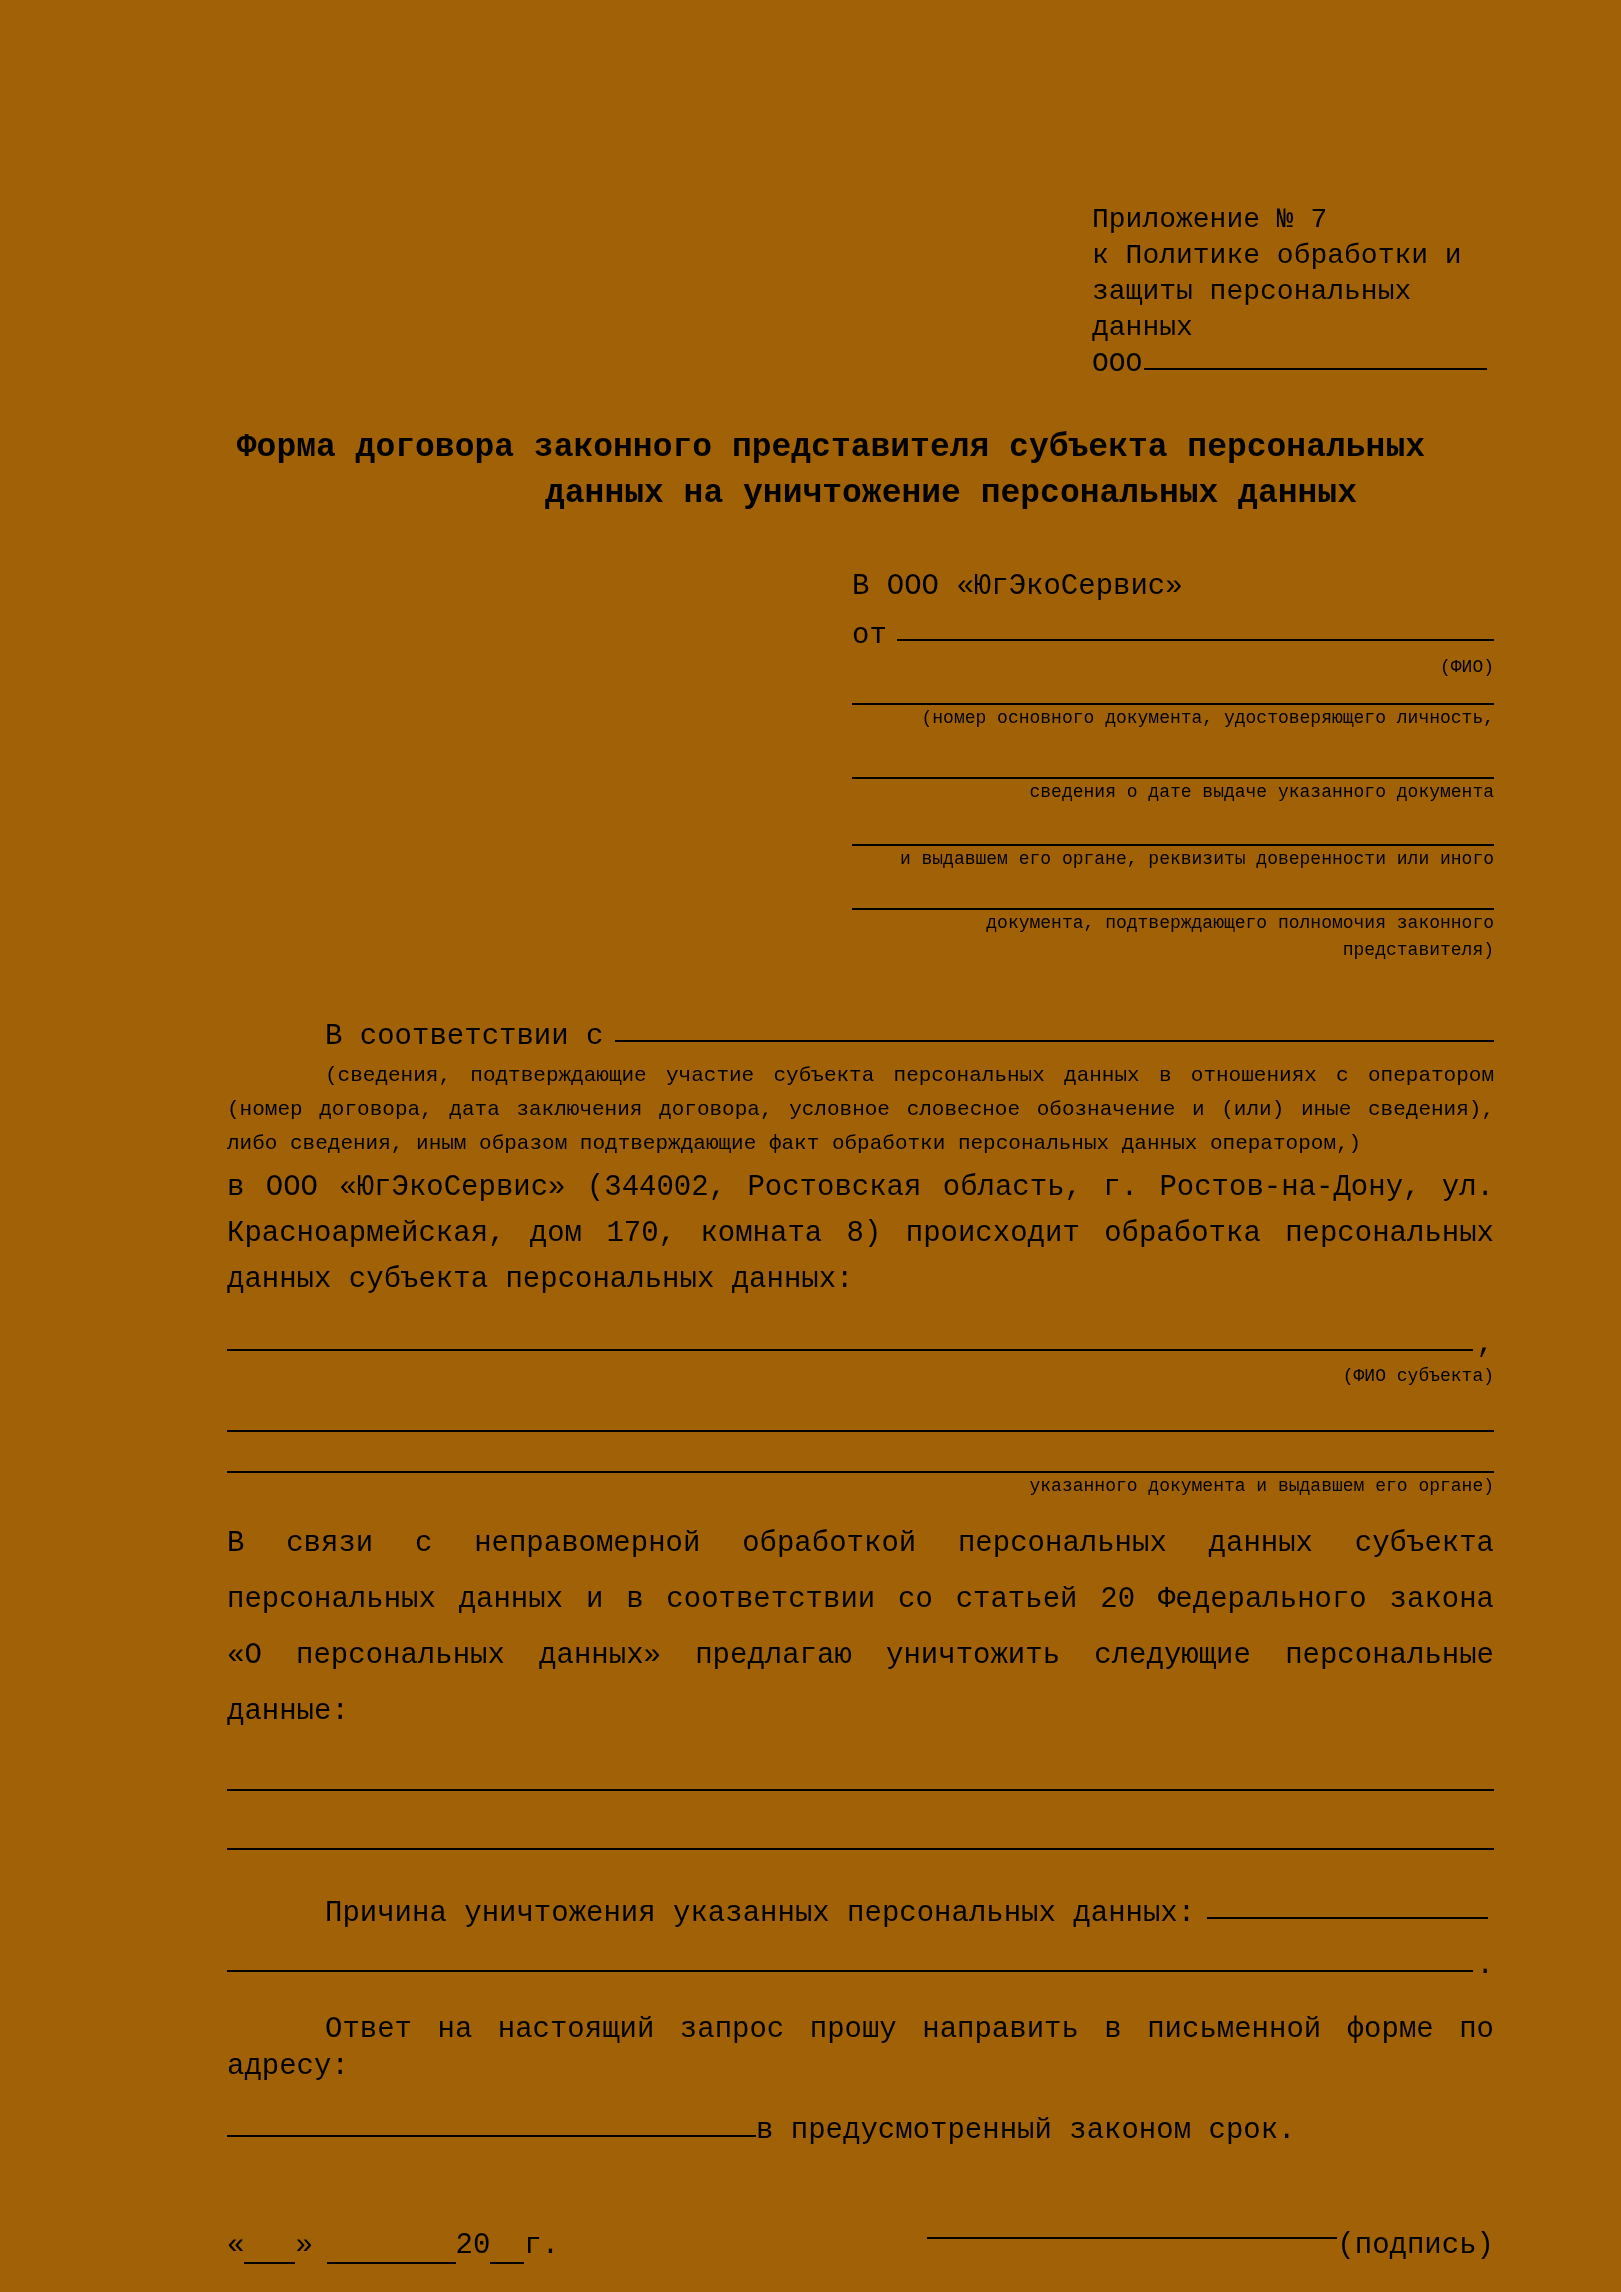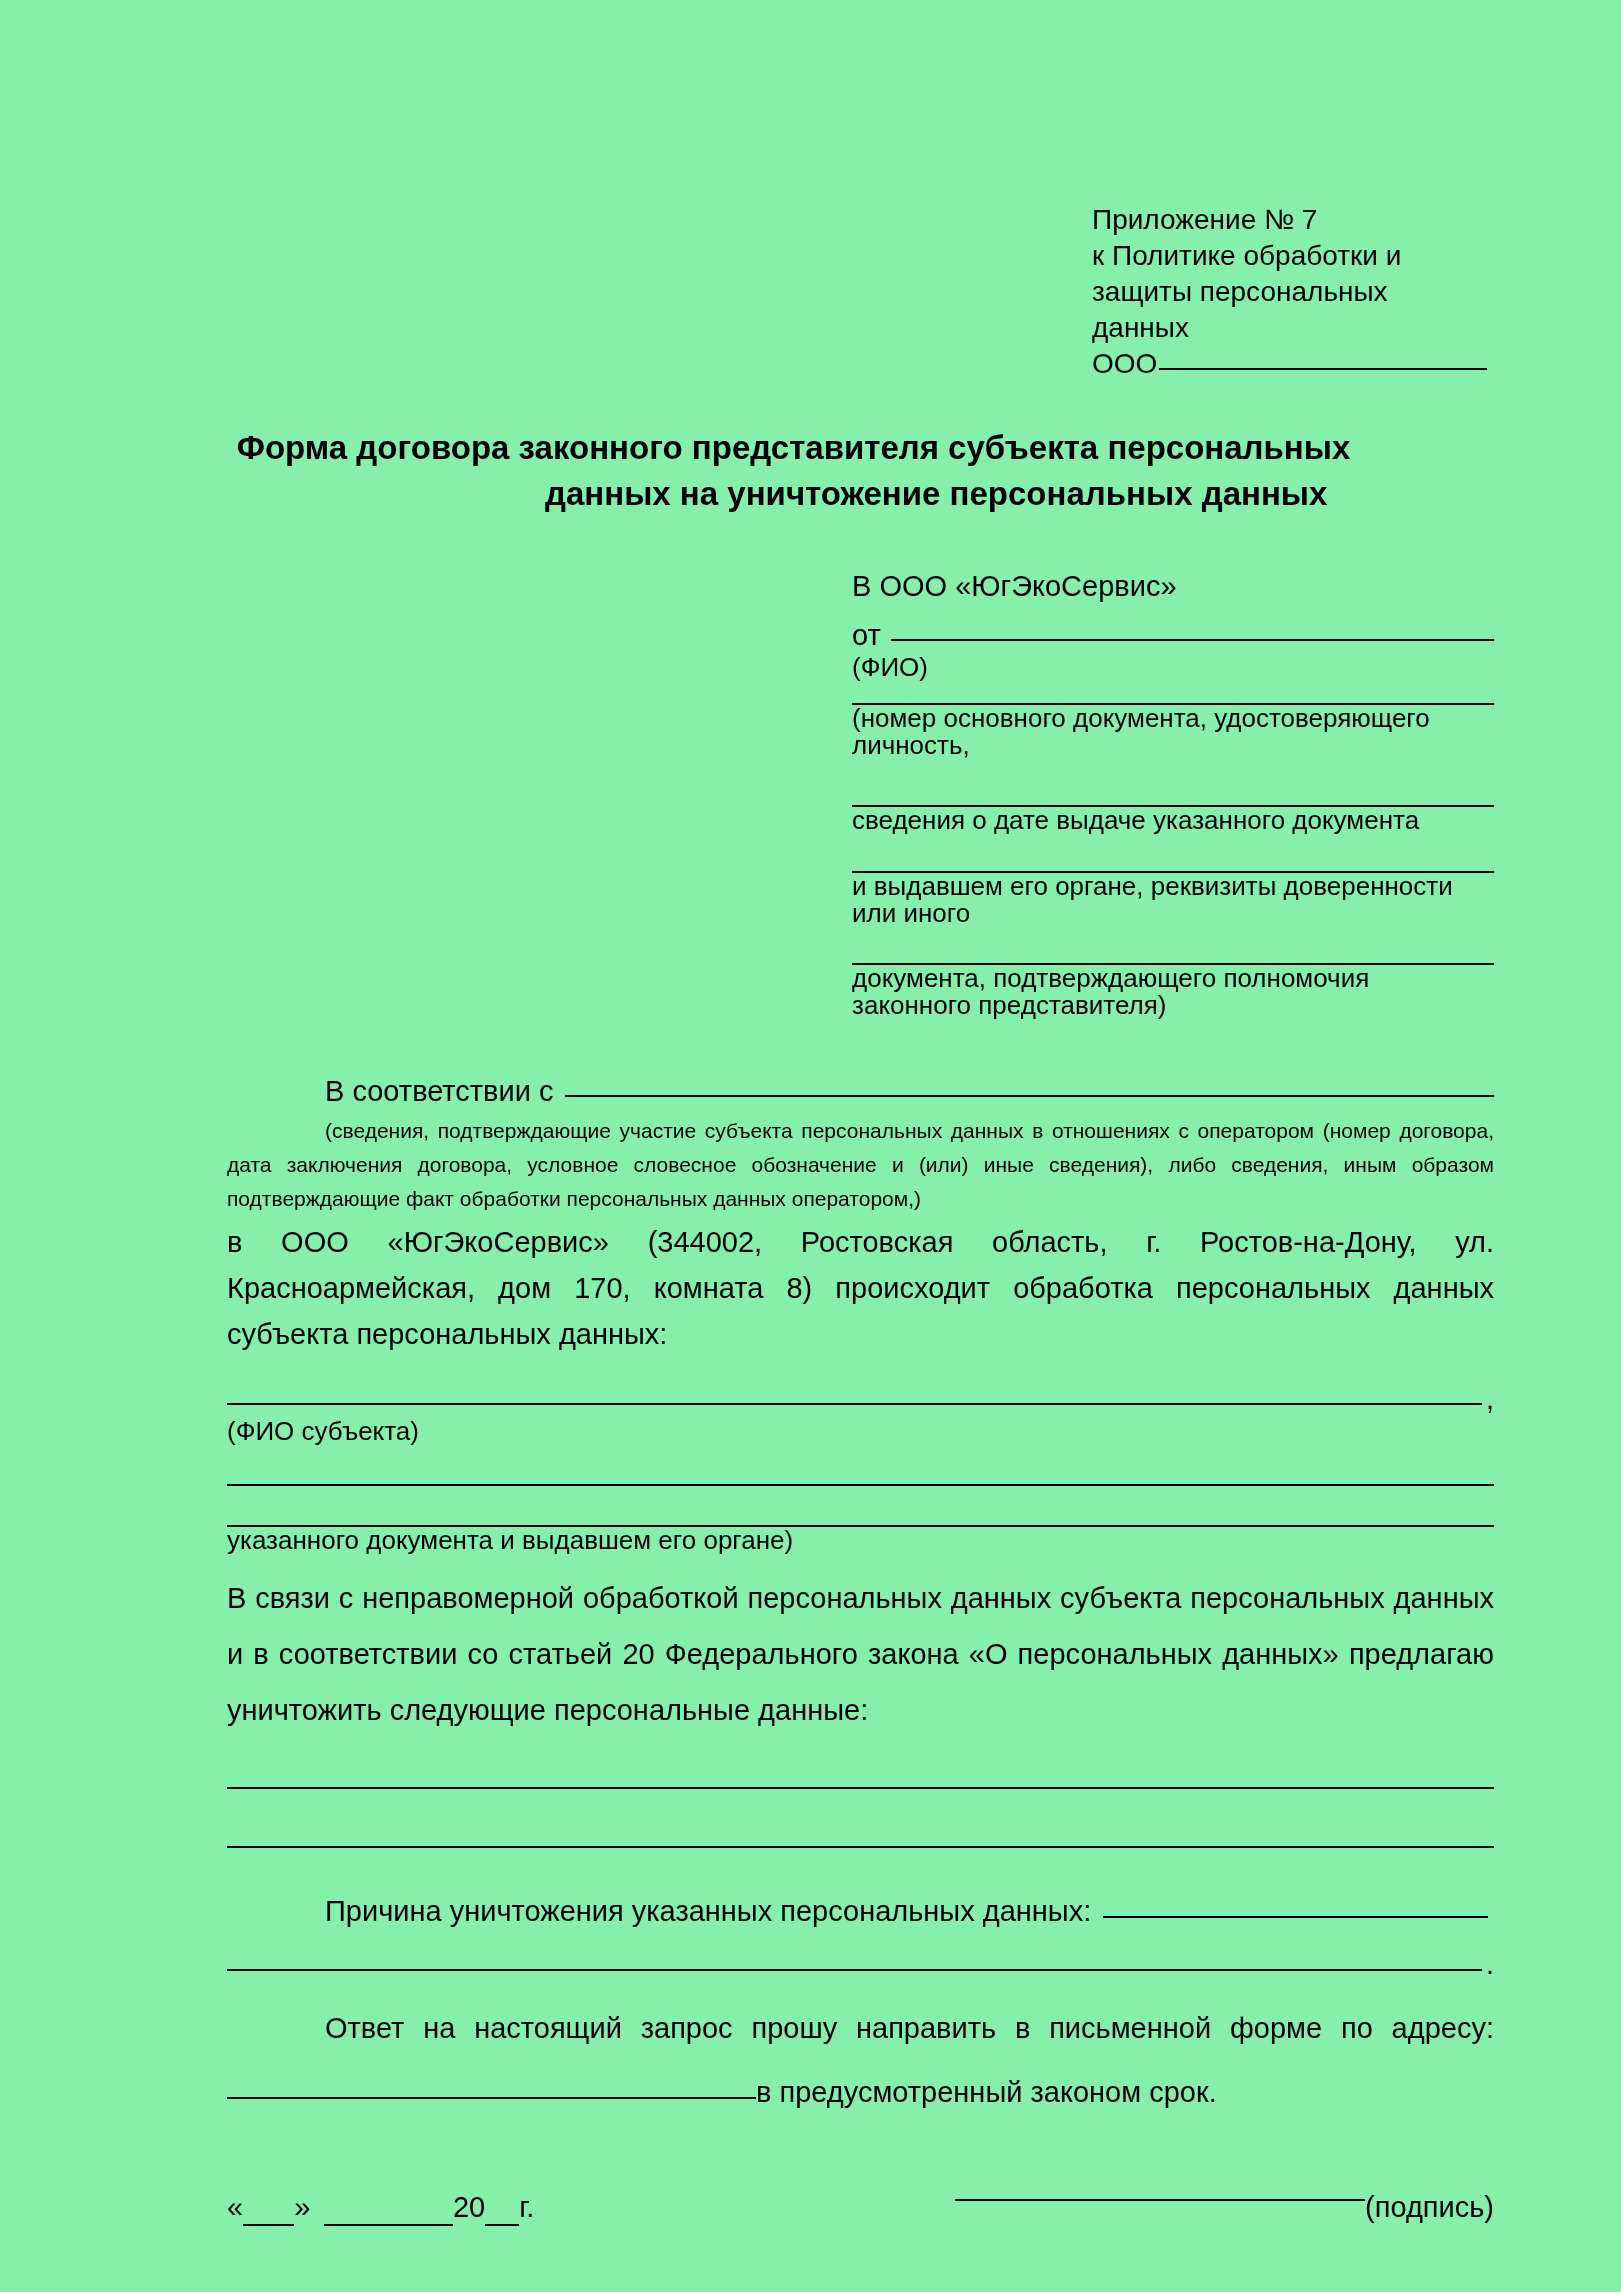--- a/index.html
+++ b/index.html
@@ -1,43 +1,43 @@
 <!DOCTYPE html>
 <html><head>
 <meta charset="utf-8">
 <style>
   html, body { margin: 0; padding: 0; background: #ffffff; }
   .page {
     position: relative;
     width: 1621px;
     height: 2293px;
-    background: #86efac;
+    background: #a16207;
     color: #000000;
-    font-family: Liberation Sans, sans-serif;
+    font-family: Liberation Mono, monospace;
     font-size: 29px;
     line-height: 37px;
     box-sizing: border-box;
     padding: 0 127px 0 227px;
     overflow: hidden;
   }
   .row { display: flex; align-items: center; }
   .hline {
     border-bottom: 2.9px solid #000;
     height: 9.8px;
     min-width: 19.6px;
   }
   .grow { flex: 1 1 auto; }
   .fline {
     border-bottom: 2.9px solid #000;
     height: 37px;
   }
   .cap {
-    font-size: 26px;
+    font-size: 18px;
     line-height: 27.4px;
-    text-align: left;
+    text-align: right;
   }
   
   .header {
     margin-top: 202px;
     margin-left: 865px;
     width: 395px;
     font-size: 28px;
     line-height: 36px;
   }
   .header .row .hline { margin-left: 2px; }

